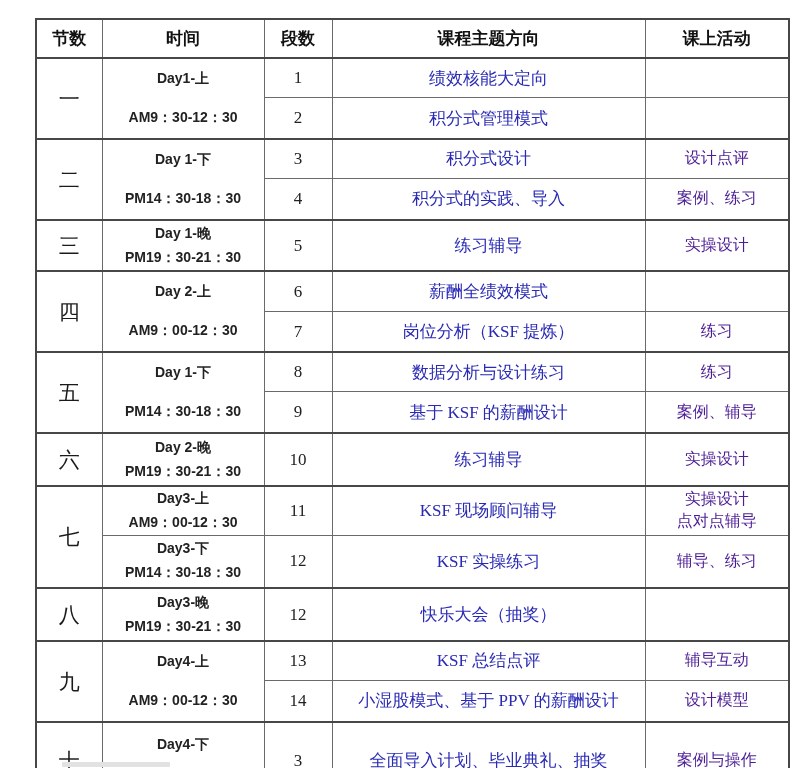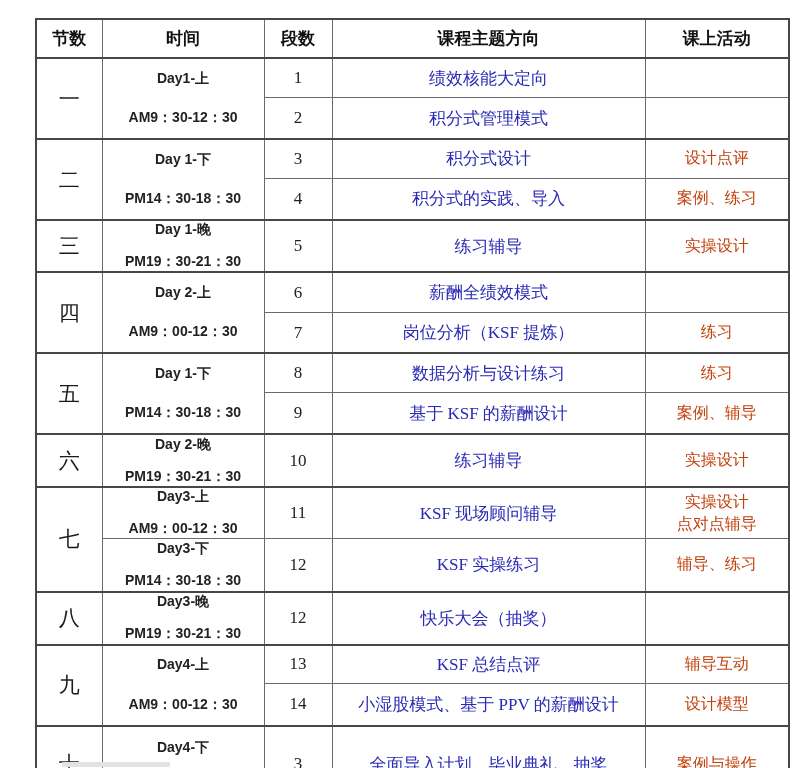--- a/index.html
+++ b/index.html
@@ -22,29 +22,29 @@
   }
   tr.major>td{border-top:2px solid var(--border-strong,#474747);}
   
   tr.h39{height:39px;} tr.h35{height:35px;} tr.h36{height:36px;}
   tr.h37{height:37px;} tr.h49{height:49px;} tr.h51{height:51px;}
   tr.h53{height:53px;} tr.h77{height:77px;}
   
   td.session{font-family:"Liberation Serif",serif;font-size:21px;color:#1a1a1a;}
   .tw{display:flex;flex-direction:column;align-items:center;}
   .tw.spread{justify-content:space-around;height:79px;}
-  .tw.center{gap:14px;}
+  .tw.center{gap:6px;}
   .tw.tall{justify-content:center;gap:14px;}
   .day,.tm{font-size:14px;font-weight:600;white-space:pre;color:#222;}
   td.num{font-family:"Liberation Serif",serif;font-size:17px;color:#222;}
   td.topic{
     color:var(--topic-blue,#2a2ab5);font-size:17px;font-weight:500;
     font-family:"Liberation Serif",serif;white-space:pre;
   }
-  td.act{font-size:16px;color:#c2410c;font-family:"Liberation Serif",serif;}
+  td.act{font-size:16px;color:#4c1d95;font-family:"Liberation Serif",serif;}
   td.act .l2{margin-top:1px;}
   .remnant{
     position:absolute;left:62px;top:762px;width:108px;height:5px;
     background:#e2e2e2;border-radius:1px;
   }
 </style>
 </head>
 <body>
 
 <div class="table-wrap">

